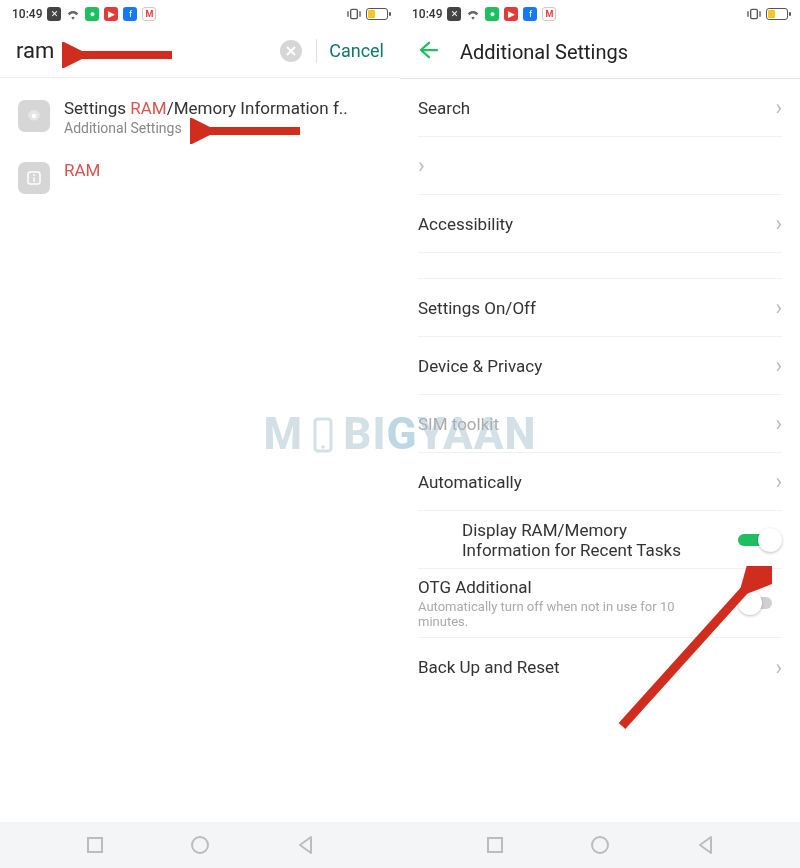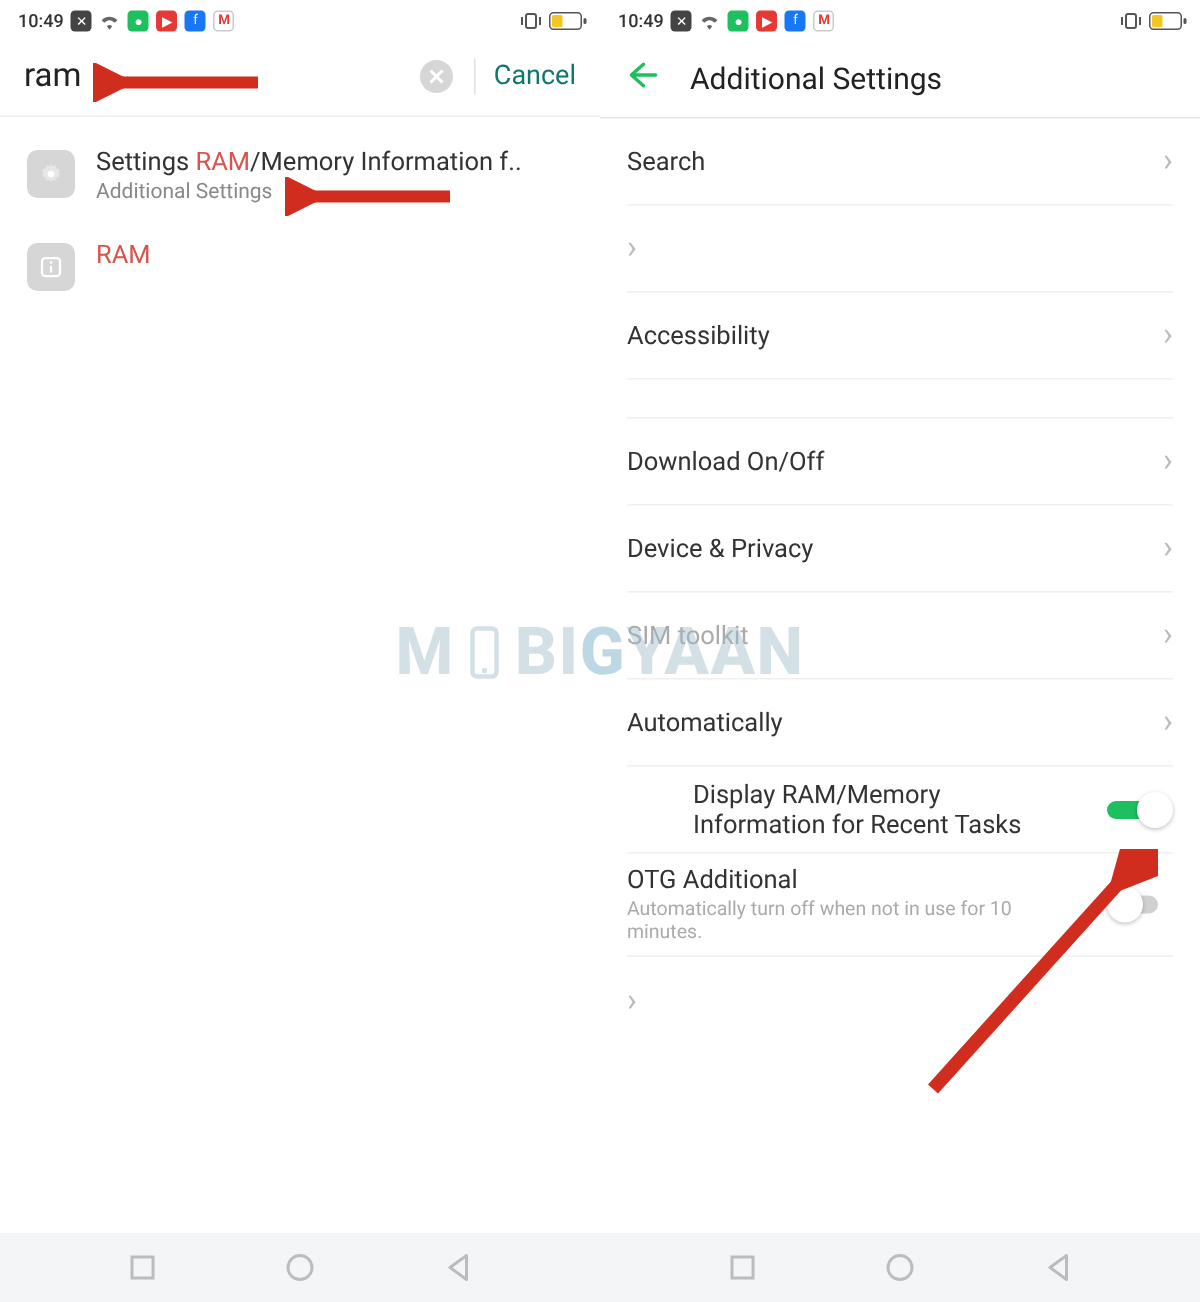--- a/index.html
+++ b/index.html
@@ -283,21 +283,21 @@
       <div class="setting-row">
         <span class="chevron">›</span>
       </div>
       <div class="setting-row">
         <span class="setting-label">Accessibility</span>
         <span class="chevron">›</span>
       </div>
       <div class="section-gap"></div>
 
       <div class="setting-row">
-        <span class="setting-label">Download On/Off</span>
+        <span class="setting-label">Settings On/Off</span>
         <span class="chevron">›</span>
       </div>
       <div class="setting-row">
         <span class="setting-label">Device &amp; Privacy</span>
         <span class="chevron">›</span>
       </div>
       <div class="setting-row">
         <span class="setting-label dim">SIM toolkit</span>
         <span class="chevron">›</span>
       </div>
@@ -320,20 +320,21 @@
           <div class="setting-label">OTG Additional</div>
           <div class="setting-sub">Automatically turn off when not in use for 10 minutes.</div>
         </div>
         <div class="toggle off">
           <div class="toggle-track"></div>
             <div class="toggle-knob"></div>
         </div>
       </div>
 
       <div class="setting-row noborder">
+        <span class="setting-label">Back Up and Reset</span>
         <span class="chevron">›</span>
       </div>
     </div>
   </div>
 </div>
 
 <div class="watermark">
   M<svg style="vertical-align:-6px" width="40" height="40" viewBox="0 0 40 40">
       <rect x="12" y="4" width="16" height="32" rx="3" fill="none" stroke="#9fbbca" stroke-width="3"></rect>
       <circle cx="20" cy="32" r="1.8" fill="#9fbbca"></circle>

